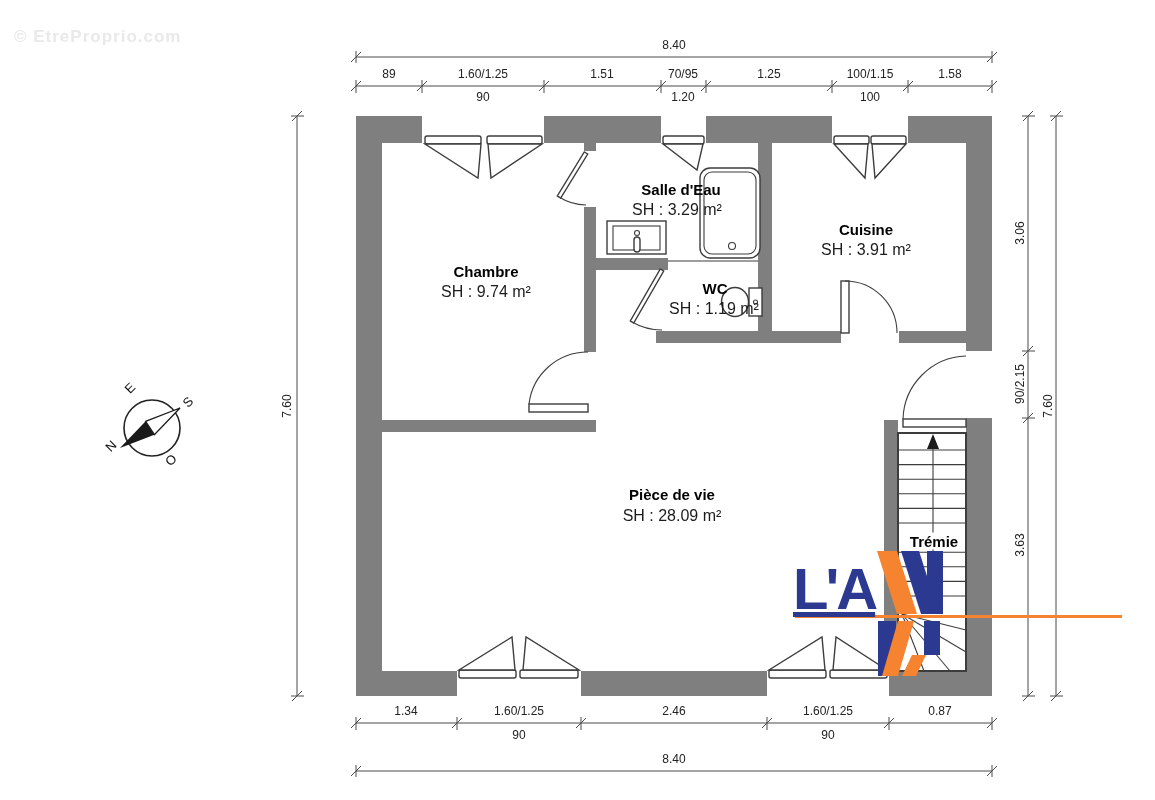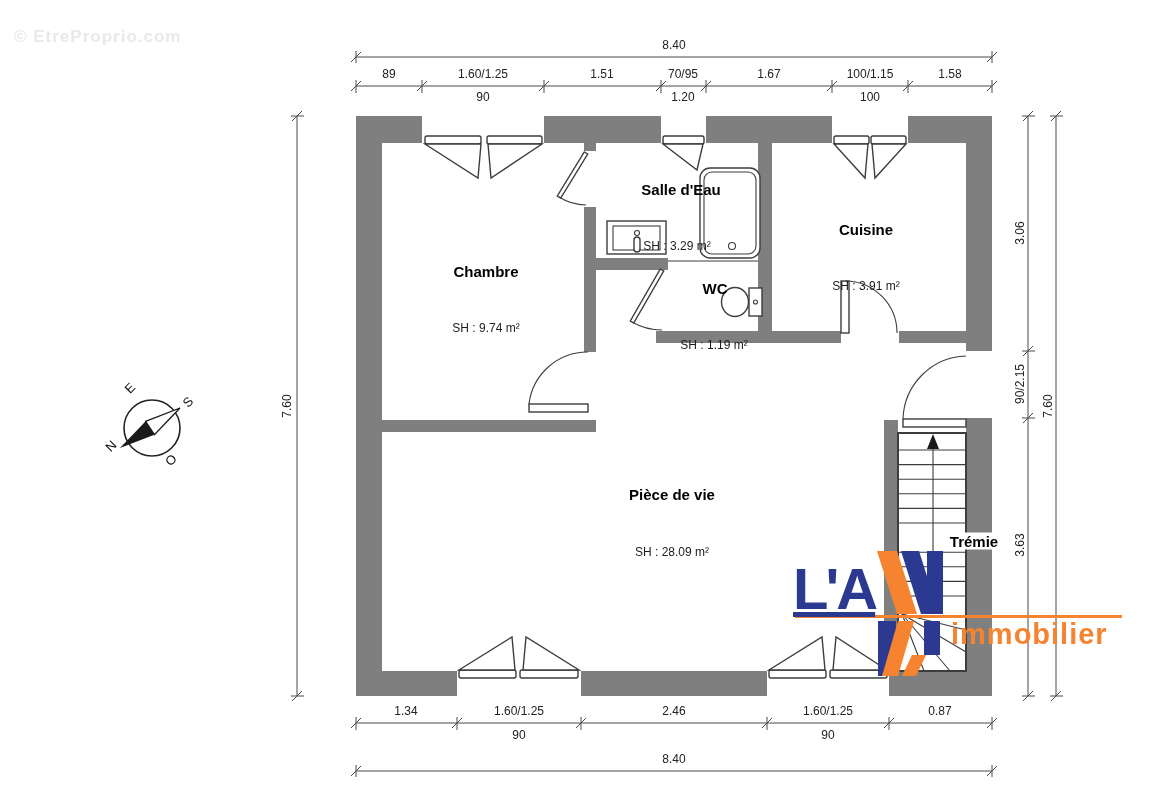--- a/index.html
+++ b/index.html
@@ -13,26 +13,26 @@
   #stage{position:relative;width:1155px;height:800px;background:#fff;overflow:hidden;
          font-family:"Liberation Sans","DejaVu Sans",sans-serif;}
   #plan-svg{position:absolute;left:0;top:0;}
   .wall{fill:var(--wall);stroke:none;}
   .lnw{stroke:var(--line);stroke-width:1.4;fill:#ffffff;}
   .thin{stroke:var(--line);stroke-width:1.1;fill:none;}
   .dimln{stroke:var(--dim);stroke-width:1;fill:none;}
   .blk{fill:#1a1a1a;stroke:none;}
   .lbl{position:absolute;transform:translate(-50%,-50%);white-space:nowrap;color:#111;}
   .room{font-weight:bold;font-size:15px;color:#000;text-align:right;}
-  .area{font-size:12px;color:#1c1c1c;margin-top:36px;}
+  .area{font-size:16px;color:#1c1c1c;}
   .dim{font-size:12px;color:#222;}
   .vdim{transform:translate(-50%,-50%) rotate(-90deg);}
   .cmp{position:absolute;transform:translate(-50%,-50%) rotate(-45deg);
        font-size:13px;color:#111;}
-  .tremie-bg{background:#fff;padding:0 2px;margin-left:40px;}
+  .tremie-bg{background:#fff;padding:0 2px;}
   .watermark{position:absolute;left:14px;top:27px;font-size:17px;letter-spacing:1px;
              color:#e9e9e9;font-weight:bold;}
   .logoTxt{position:absolute;font-weight:bold;color:var(--blue);
            font-family:"Liberation Sans","DejaVu Sans",sans-serif;text-decoration:underline;}
   .logo-main{font-size:58px;letter-spacing:-3px;line-height:58px;}
   .logo-sub{position:absolute;font-weight:bold;color:var(--orange);
             font-size:29px;letter-spacing:1px;line-height:29px;}
 </style>
 </head>
 <body>
@@ -270,21 +270,21 @@
   <div class="lbl room" style="left:672px;top:494px">Pièce de vie</div>
   <div class="lbl area" style="left:672px;top:516px">SH : 28.09 m²</div>
 
   <div class="lbl room tremie-bg" style="left:934px;top:541px">Trémie</div>
 
   <div class="lbl dim" style="left:674px;top:45px">8.40</div>
   <div class="lbl dim" style="left:389px;top:74px">89</div>
   <div class="lbl dim" style="left:483px;top:74px">1.60/1.25</div>
   <div class="lbl dim" style="left:602px;top:74px">1.51</div>
   <div class="lbl dim" style="left:683px;top:74px">70/95</div>
-  <div class="lbl dim" style="left:769px;top:74px">1.67</div>
+  <div class="lbl dim" style="left:769px;top:74px">1.25</div>
   <div class="lbl dim" style="left:870px;top:74px">100/1.15</div>
   <div class="lbl dim" style="left:950px;top:74px">1.58</div>
   <div class="lbl dim" style="left:483px;top:97px">90</div>
   <div class="lbl dim" style="left:683px;top:97px">1.20</div>
   <div class="lbl dim" style="left:870px;top:97px">100</div>
 
   <div class="lbl dim" style="left:406px;top:711px">1.34</div>
   <div class="lbl dim" style="left:519px;top:711px">1.60/1.25</div>
   <div class="lbl dim" style="left:674px;top:711px">2.46</div>
   <div class="lbl dim" style="left:828px;top:711px">1.60/1.25</div>
@@ -299,14 +299,13 @@
   <div class="lbl dim vdim" style="left:1020px;top:384px">90/2.15</div>
   <div class="lbl dim vdim" style="left:1020px;top:545px">3.63</div>
   <div class="lbl dim vdim" style="left:1048px;top:406px">7.60</div>
 
   <div class="cmp" style="left:130px;top:388px">E</div>
   <div class="cmp" style="left:188px;top:402px">S</div>
   <div class="cmp" style="left:111px;top:446px">N</div>
   <div class="cmp" style="left:171px;top:460px">O</div>
 
   <div class="logoTxt logo-main" style="left:793px;top:560px">L'A</div>
-  <div class="logo-sub" style="left:951px;top:620px">immobilier</div>
 </div>
 
 </body></html>

